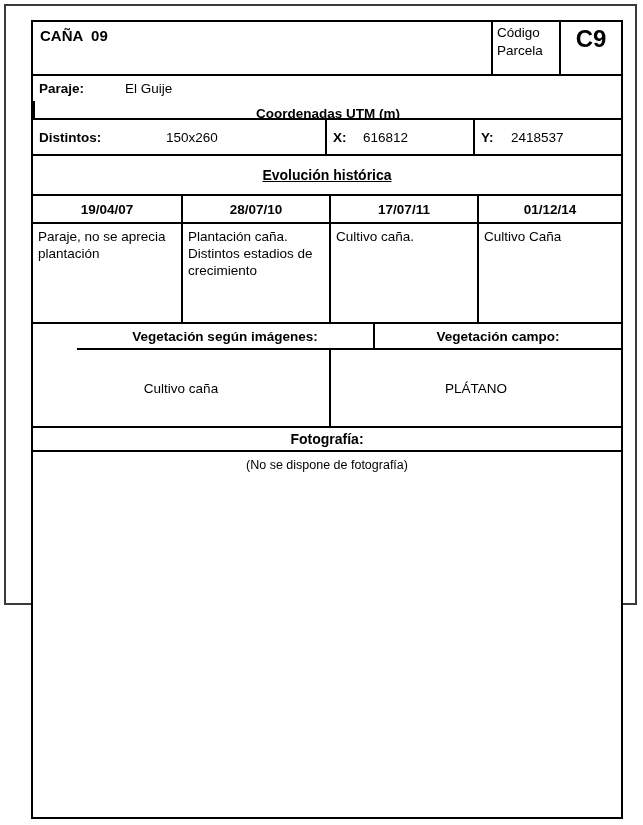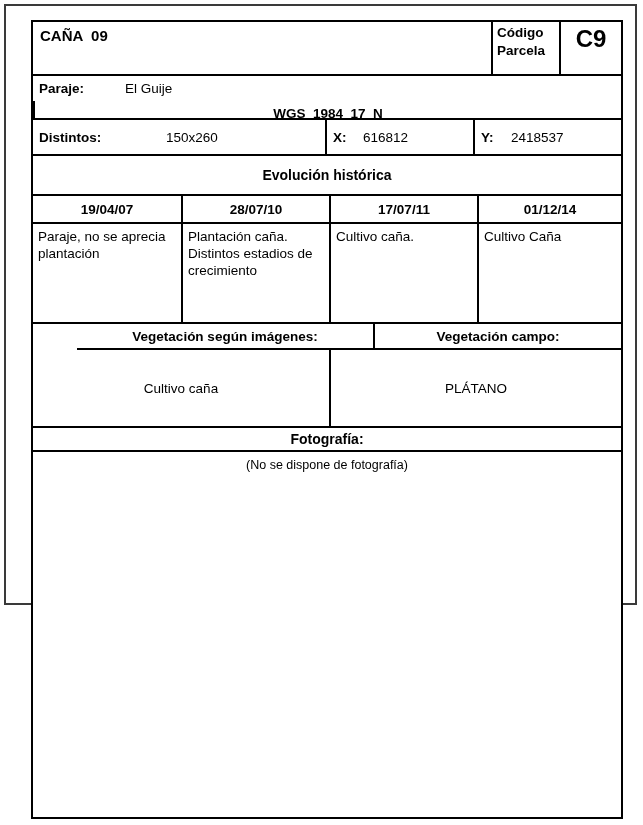--- a/index.html
+++ b/index.html
@@ -27,41 +27,41 @@
     flex-direction: column;
   }
   .row { display: flex; border-bottom: 2px solid #000; flex: 0 0 auto; }
   .row:last-child { border-bottom: none; }
   .cell { border-left: 2px solid #000; overflow: hidden; }
   .cell:first-child { border-left: none; }
 
   
   .r-title { height: 54px; }
   .title-cell { flex: 1; padding: 5px 7px; font-size: 15px; font-weight: bold; white-space: pre; }
-  .code-label-cell { width: 68px; padding: 2px 4px; font-weight: bold; line-height: 1.3; }
+  .code-label-cell { width: 68px; padding: 2px 4px; font-weight: normal; line-height: 1.3; }
   .code-value-cell { width: 62px; text-align: center; padding-top: 3px; font-size: 24px; font-weight: bold; }
 
   
   .r-paraje { height: 44px; flex-direction: column; }
   .paraje-cell { width: 292px; padding: 5px 6px; }
   .label-inline { font-weight: bold; display: inline-block; }
   .lbl-paraje { width: 86px; }
   .coords-cell { flex: 1; text-align: center; font-weight: bold; padding-top: 3px; line-height: 1.45; }
 
   
   .r-superficie { height: 36px; }
   .r-superficie .cell { display: flex; align-items: center; padding: 0 6px; }
   .superficie-cell { width: 292px; }
   .lbl-superficie { width: 127px; }
   .x-cell { width: 148px; }
   .y-cell { flex: 1; }
   .lbl-coord { width: 30px; }
 
   
-  .r-evo-header { height: 40px; align-items: center; justify-content: flex-start; }
+  .r-evo-header { height: 40px; align-items: center; justify-content: flex-start; text-decoration: underline; }
   .evo-title { width: 100%; text-align: center; font-size: 14px; font-weight: bold; }
 
   
   .r-dates { height: 28px; }
   .date-cell { width: 148px; display: flex; align-items: center; justify-content: center; font-weight: bold; text-align: right; }
   .date-cell:last-child { width: auto; flex: 1; }
 
   
   .r-descriptions { height: 100px; }
   .desc-cell { width: 148px; padding: 4px 5px; line-height: 1.26; }
@@ -95,20 +95,21 @@
         <div>Parcela</div>
       </div>
       <div class="cell code-value-cell">C9</div>
     </div>
 
     <div class="row r-paraje">
       <div class="cell paraje-cell">
         <span class="label-inline lbl-paraje">Paraje:</span><span>El Guije</span>
       </div>
       <div class="cell coords-cell">
+        <div>Coordenadas UTM (m)</div>
         <div>WGS_1984_17_N</div>
       </div>
     </div>
 
     <div class="row r-superficie">
       <div class="cell superficie-cell">
         <span class="label-inline lbl-superficie">Distintos:</span>
           <span>150x260</span>
       </div>
       <div class="cell x-cell">

